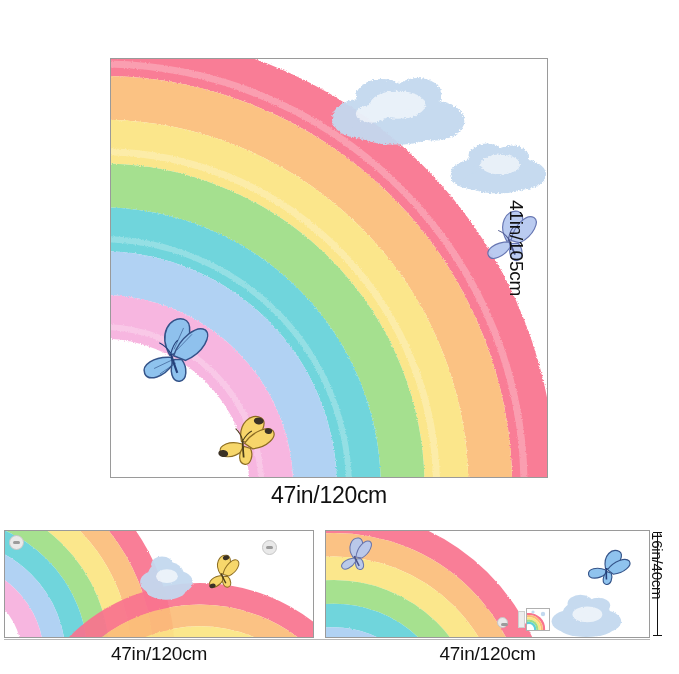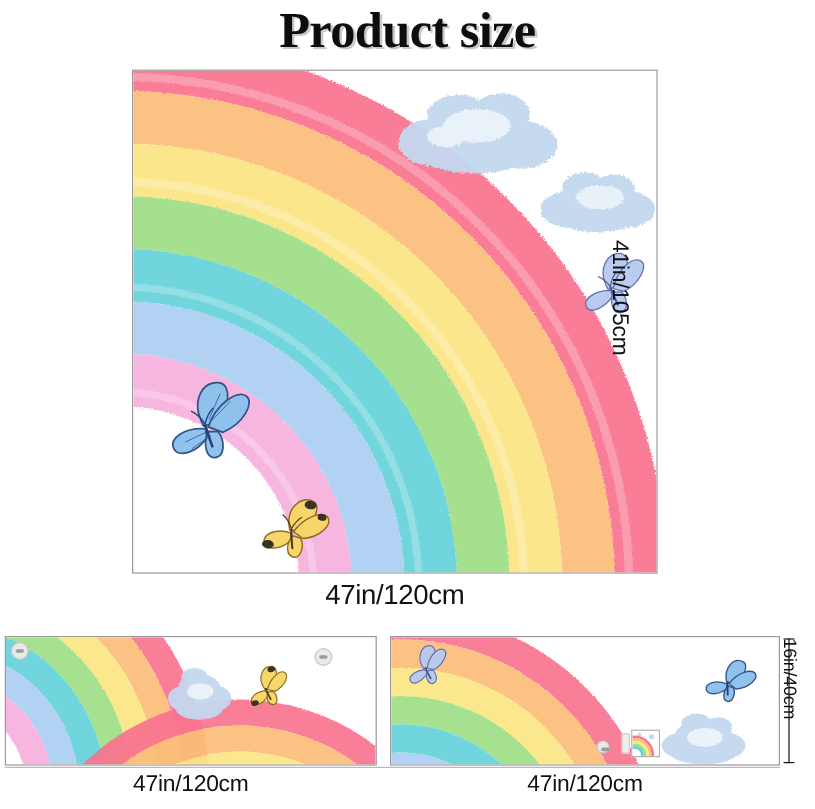--- a/index.html
+++ b/index.html
@@ -135,21 +135,20 @@
   .thumb-card svg{display:block;width:100%;height:100%;}
   .tiny-strip{
     position:absolute;width:5px;height:15px;background:#ededed;border:1px solid #cfcfcf;
   }
 </style>
 </head>
 <body>
 
 <div class="page">
 
-  <div class="title">Product size</div>
 
   <div class="main-panel">
     <svg class="panel-svg" viewBox="0 0 438 420" preserveAspectRatio="none">
       <defs>
         <filter id="wc" x="-12%" y="-12%" width="124%" height="124%">
           <feTurbulence type="fractalNoise" baseFrequency="0.75" numOctaves="3" seed="7" result="n"></feTurbulence>
           <feDisplacementMap in="SourceGraphic" in2="n" scale="3" xChannelSelector="R" yChannelSelector="G"></feDisplacementMap>
         </filter>
         <filter id="wc2" x="-20%" y="-20%" width="140%" height="140%">
           <feTurbulence type="fractalNoise" baseFrequency="0.5" numOctaves="3" seed="3" result="n2"></feTurbulence>

